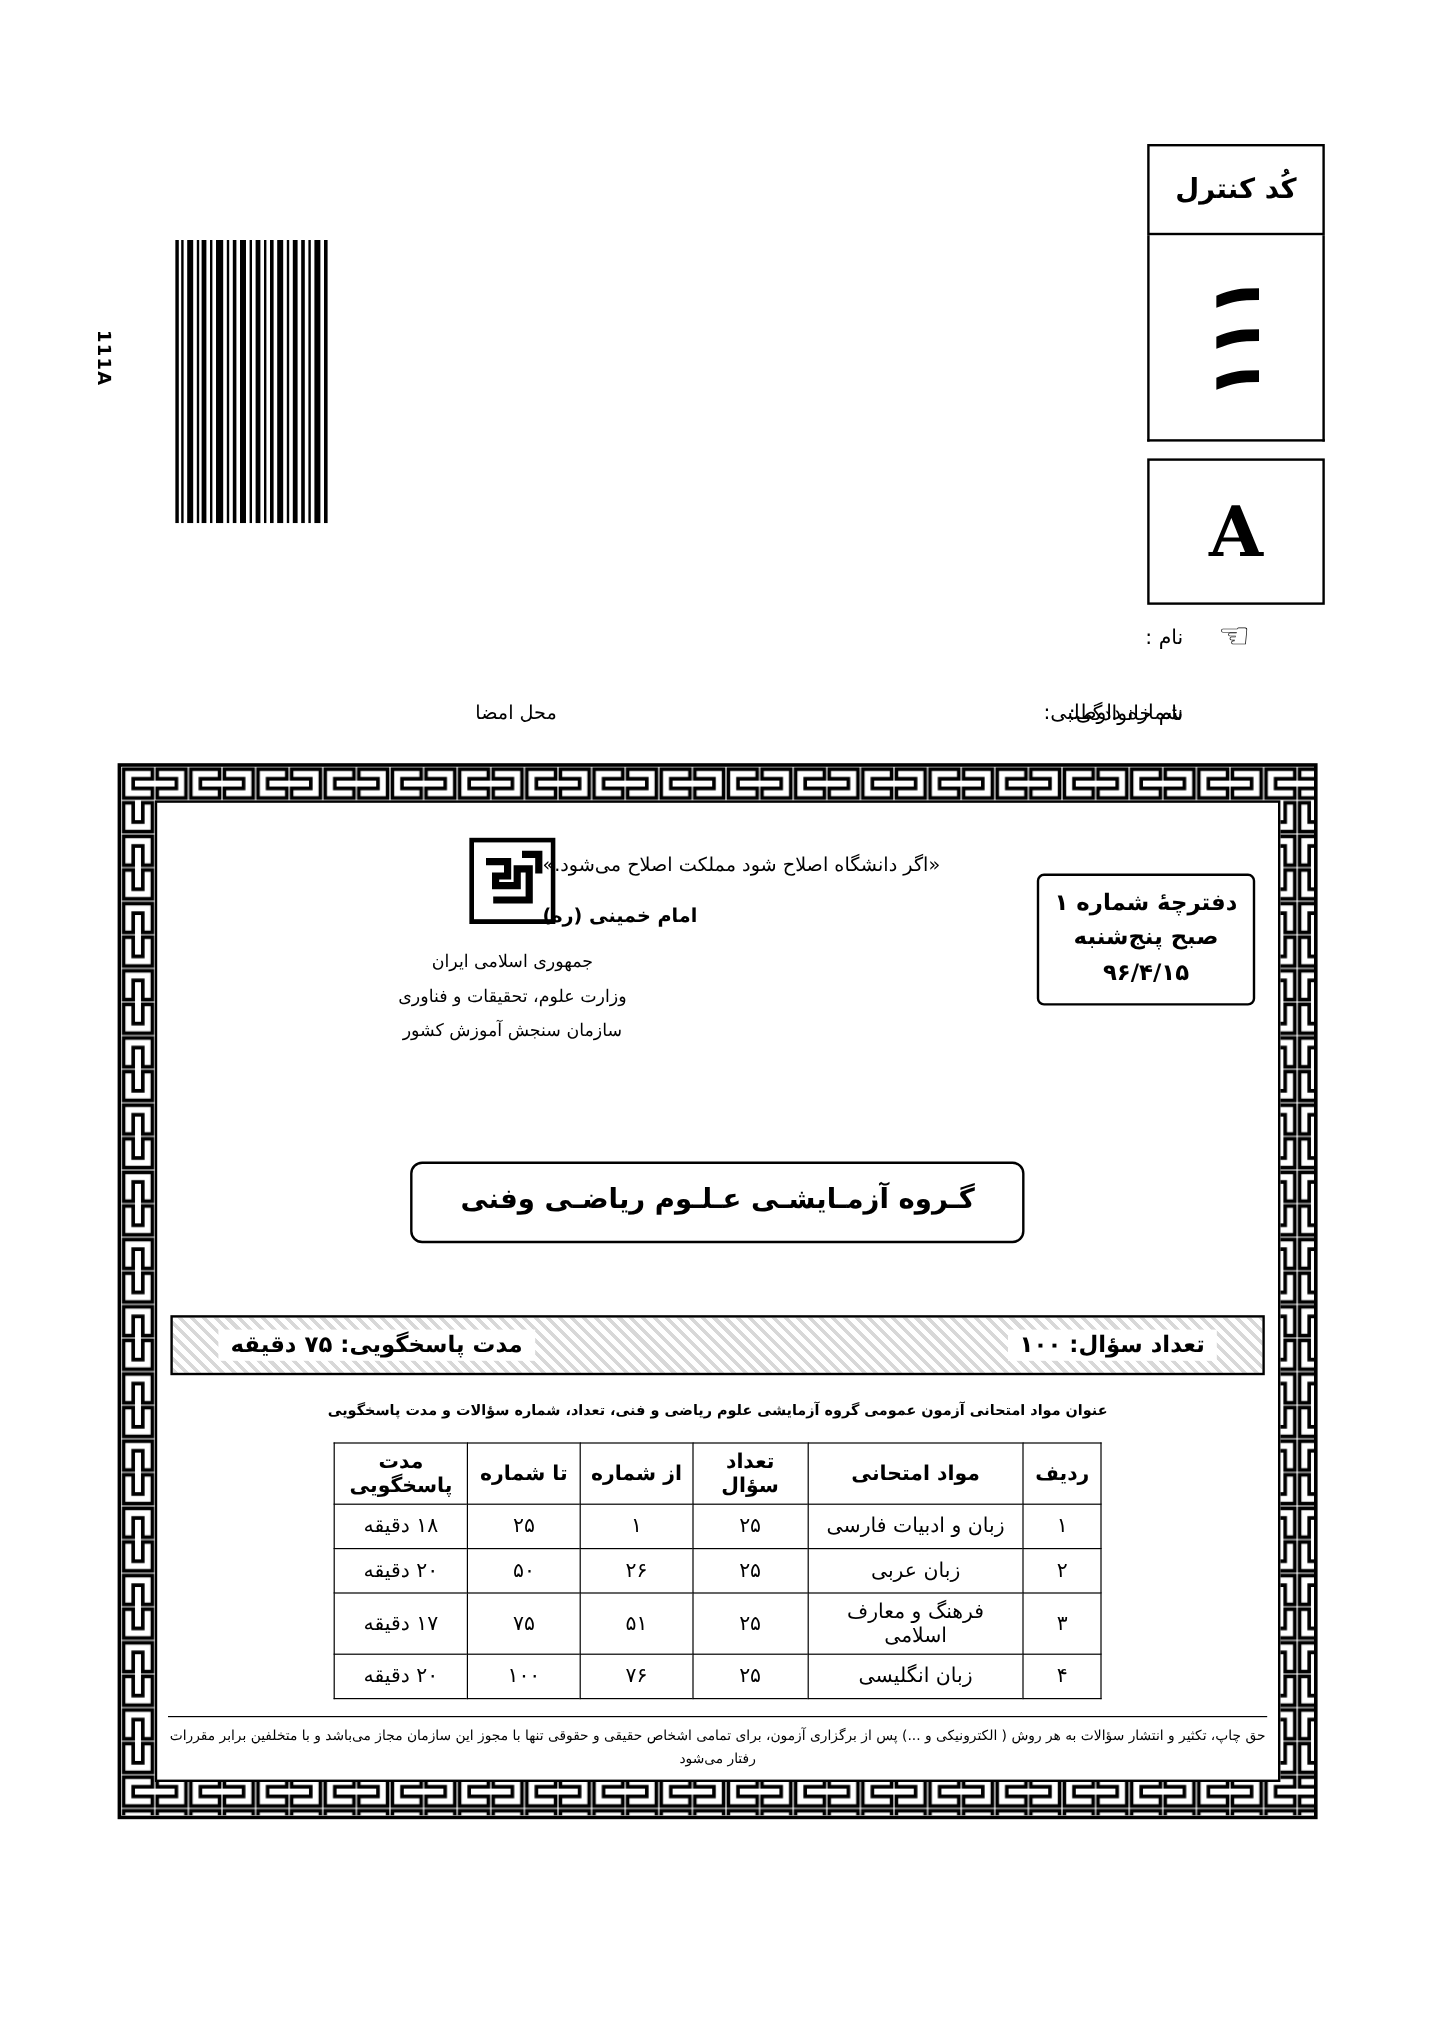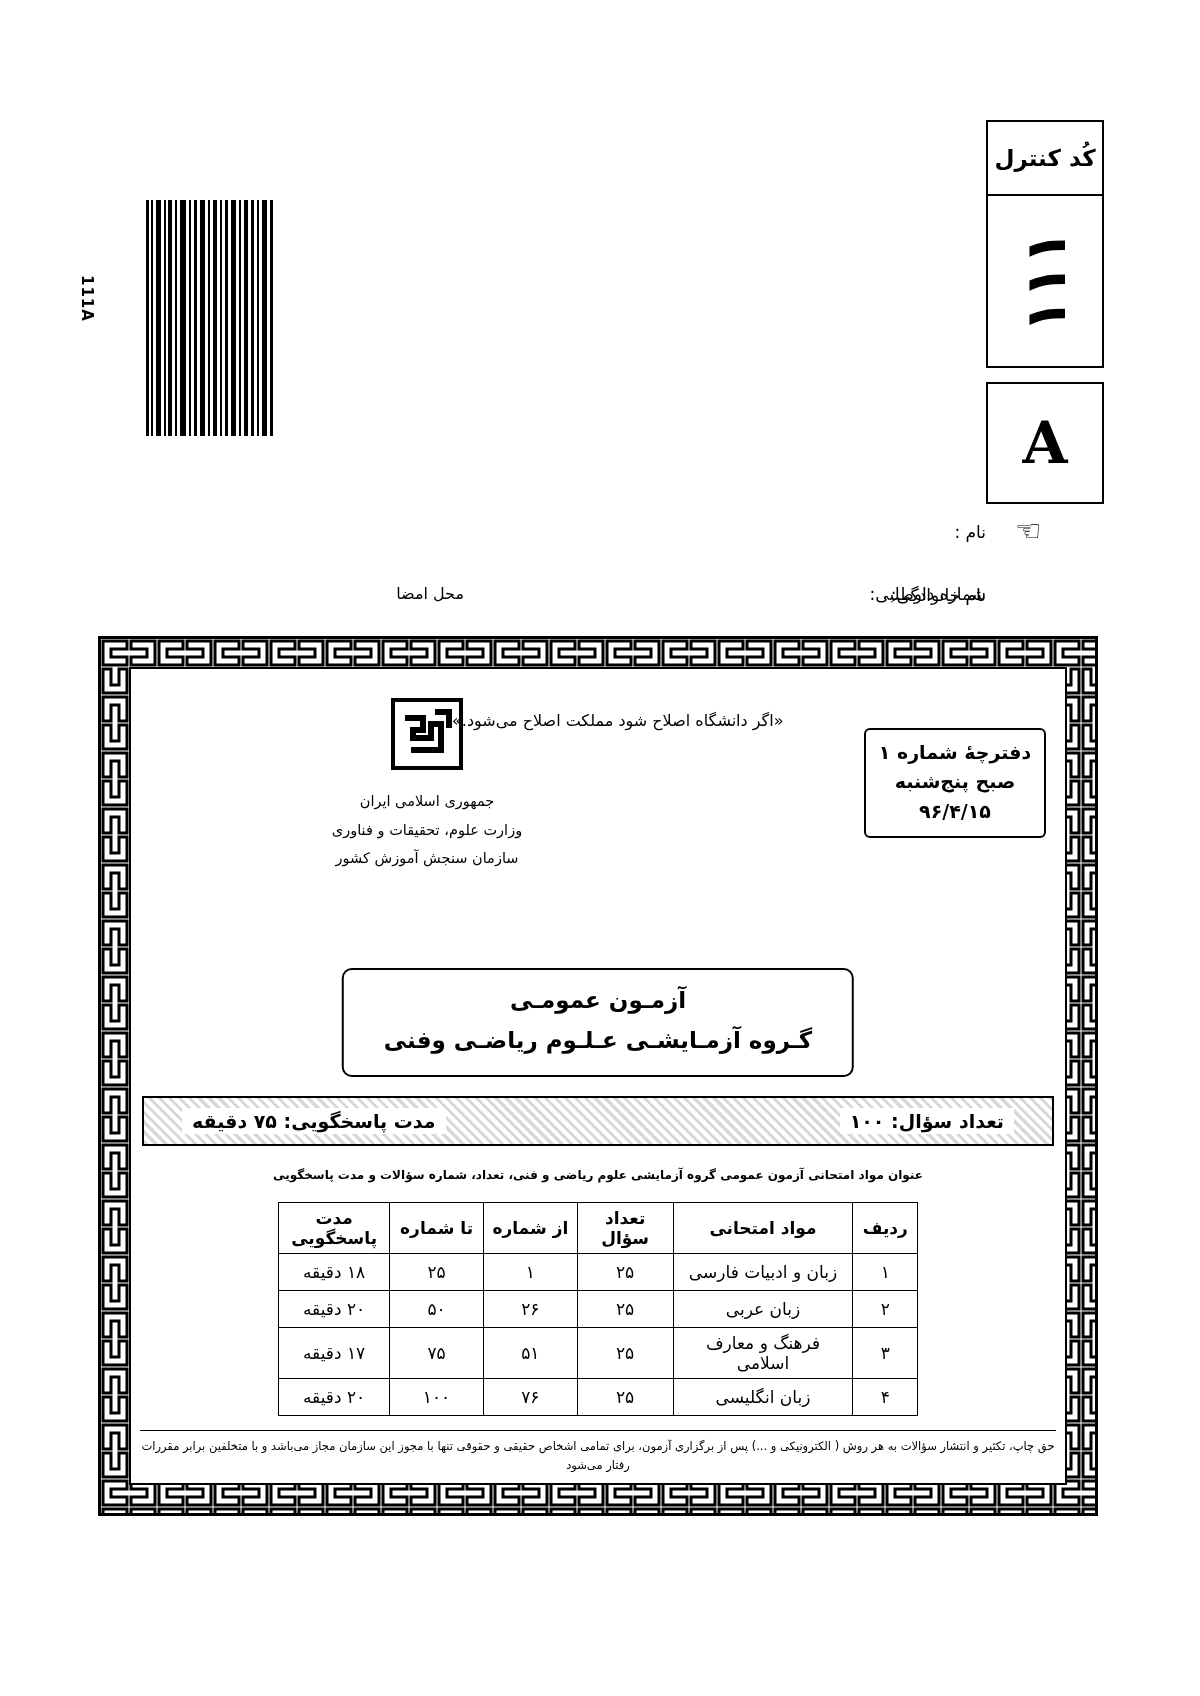--- a/index.html
+++ b/index.html
@@ -14,21 +14,21 @@
     font-family: "DejaVu Sans", "Liberation Sans", sans-serif;
     color: #000;
     overflow: hidden;
   }
 
   
   .control-code-wrap {
     position: absolute;
     top: 120px;
     right: 96px;
-    width: 118px;
+    width: 148px;
   }
   .cc-title {
     border: 2px solid #000;
     height: 72px;
     display: flex;
     align-items: center;
     justify-content: center;
     font-size: 23px;
     font-weight: bold;
     letter-spacing: 0px;
@@ -365,36 +365,36 @@
   <div class="frame-content">
 
     <div class="booklet">
       <div>دفترچۀ شماره ۱</div>
       <div>صبح پنج‌شنبه</div>
       <div>۹۶/۴/۱۵</div>
     </div>
 
     <div class="quote">
       <div class="q1">«اگر دانشگاه اصلاح شود مملکت اصلاح می‌شود.»</div>
+      <div class="q2">امام خمینی (ره)</div>
     </div>
 
     <div class="org">
       <svg class="logo" viewBox="0 0 72 72">
         <rect x="2" y="2" width="68" height="68" fill="none" stroke="#000" stroke-width="4"></rect>
         <path d="M14 20 L32 20 L32 32 L22 32 L22 40 L40 40 L40 26 L50 26 L50 52 L20 52" fill="none" stroke="#000" stroke-width="6" stroke-linejoin="miter"></path>
         <path d="M44 14 L58 14 L58 30" fill="none" stroke="#000" stroke-width="6"></path>
       </svg>
       <div>جمهوری اسلامی ایران</div>
       <div>وزارت علوم، تحقیقات و فناوری</div>
       <div>سازمان سنجش آموزش کشور</div>
     </div>
 
 
     <div class="sub-title">
-      <div>آزمـون عمومـی</div>
       <div>گـروه آزمـایشـی عـلـوم ریاضـی وفنی</div>
     </div>
 
     <div class="counts">
       <span>تعداد سؤال: ۱۰۰</span>
       <span>مدت پاسخگویی: ۷۵ دقیقه</span>
     </div>
 
     <div class="table-heading">عنوان مواد امتحانی آزمون عمومی گروه آزمایشی علوم ریاضی و فنی، تعداد، شماره سؤالات و مدت پاسخگویی</div>
 

